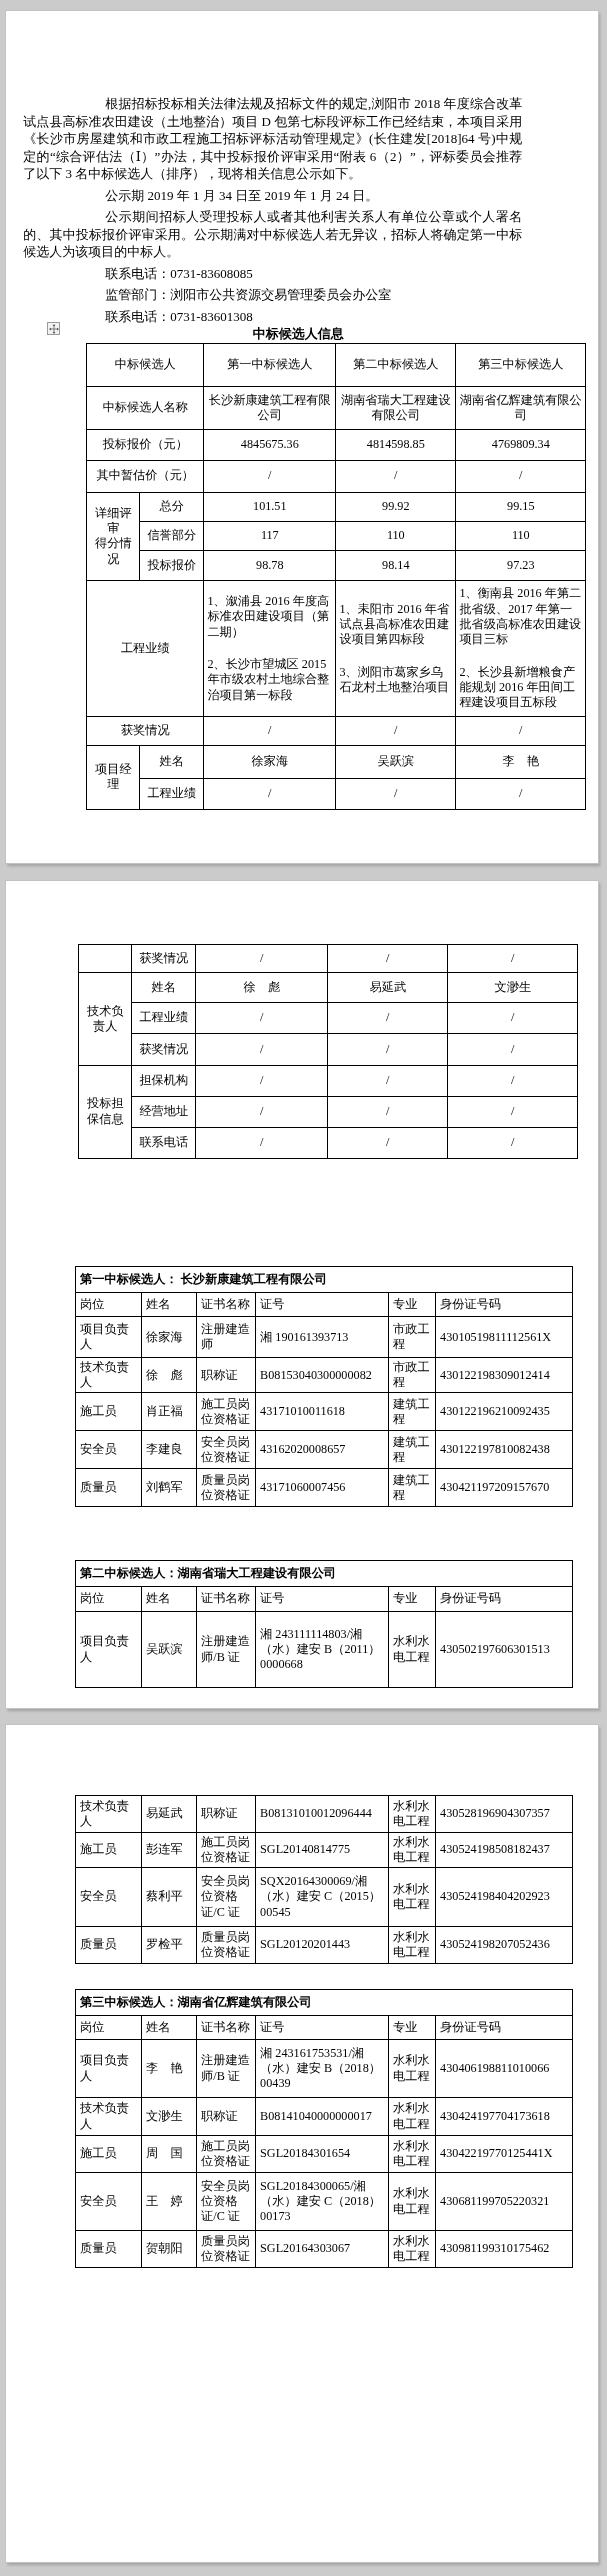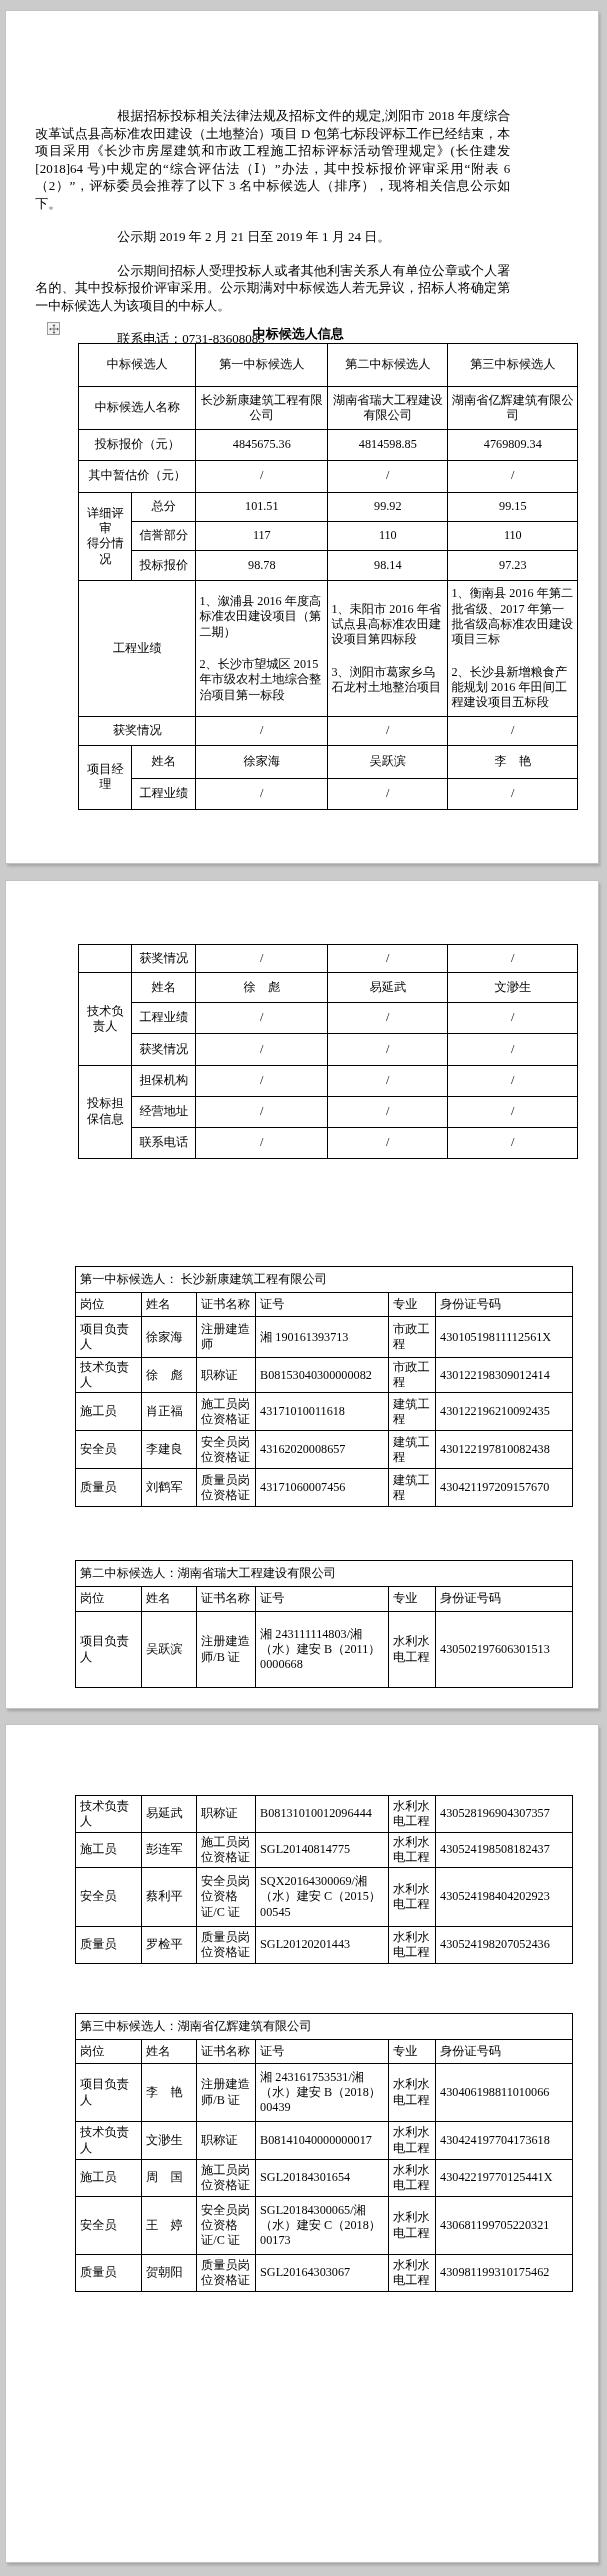--- a/index.html
+++ b/index.html
@@ -13,70 +13,70 @@
     position:absolute;left:5.3px;width:594px;background:#ffffff;
     border:0.8px solid #c2c2c2;
     box-shadow:2.3px 3.1px 2.3px #a9a9a9;
     box-sizing:border-box;
   }
   #page1{top:10px;height:854px;}
   #page2{top:880px;height:829px;}
   #page3{top:1724px;height:839px;}
 
   .bodytext{position:absolute;left:13px;top:80px;width:507px;font-size:13px;line-height:17.5px;text-align:justify;}
-  .bodytext p{margin:16px;text-indent:82px;}
+  .bodytext p{margin:4px;text-indent:82px;}
 
   .center-title{position:absolute;left:13px;width:558px;text-align:center;font-weight:bold;font-size:13px;}
 
   table.doc-table{
     position:absolute;border-collapse:collapse;table-layout:fixed;
     border:1.5px solid #000;font-size:12.2px;line-height:15.3px;background:#fff;
   }
   table.doc-table td{
     border:0.8px solid #000;padding:1.5px 3.1px;vertical-align:middle;
     word-break:break-all;overflow:hidden;
   }
   table.main-tbl td{text-align:center;}
   table.main-tbl td.perf{text-align:left;}
   .prewrap{white-space:pre-line;}
   .perf .item1{margin-bottom:17px;}
   table.pers-tbl td{text-align:left;padding:1.5px 3.8px;}
-  td.band{text-align:left;padding:3.1px 4.6px;}
+  td.band{text-align:left;padding:3.1px 4.6px;font-weight:bold;}
   tr.cont td{border-top:0.8px dashed #b0b0b0;}
 
   .handle{
     position:absolute;left:41px;top:311px;width:13px;height:13px;
     border:0.8px solid #9a9a9a;background:#f2f2f2;box-sizing:border-box;
     display:flex;align-items:center;justify-content:center;
   }
   .handle svg{display:block;}
 </style>
 </head>
 <body>
 
 <div class="page" id="page1">
   <div class="bodytext">
     <p>根据招标投标相关法律法规及招标文件的规定,浏阳市 2018 年度综合改革试点县高标准农田建设（土地整治）项目 D 包第七标段评标工作已经结束，本项目采用《长沙市房屋建筑和市政工程施工招标评标活动管理规定》(长住建发[2018]64 号)中规定的“综合评估法（Ⅰ）”办法，其中投标报价评审采用“附表 6（2）”，评标委员会推荐了以下 3 名中标候选人（排序），现将相关信息公示如下。</p>
-    <p>公示期 2019 年 2 月 21 日至 2019 年 1 月 24 日。</p>
+    <p>公示期 2019 年 1 月 34 日至 2019 年 1 月 24 日。</p>
     <p>公示期间招标人受理投标人或者其他利害关系人有单位公章或个人署名的、其中投标报价评审采用。公示期满对中标候选人若无异议，招标人将确定第一中标候选人为该项目的中标人。</p>
     <p>联系电话：0731-83608085</p>
     <p>监管部门：浏阳市公共资源交易管理委员会办公室</p>
     <p>联系电话：0731-83601308</p>
   </div>
 
   <div class="handle">
     <svg width="10" height="10" viewBox="0 0 16 16">
       <path d="M8 2 L8 14 M2 8 L14 8" stroke="#555" stroke-width="1.2" fill="none"></path>
       <path d="M8 0 L5.8 3.2 L10.2 3.2 Z M8 16 L5.8 12.8 L10.2 12.8 Z M0 8 L3.2 5.8 L3.2 10.2 Z M16 8 L12.8 5.8 L12.8 10.2 Z" fill="#555"></path>
     </svg>
   </div>
 
   <div class="center-title" style="top:314px;">中标候选人信息</div>
 
-  <table class="doc-table main-tbl" style="left:72px;top:332px;width:499px;">
+  <table class="doc-table main-tbl" style="left:80px;top:332px;width:499px;">
     <colgroup>
         <col style="width:53px">
         <col style="width:64px">
         <col style="width:132px">
         <col style="width:120px">
         <col style="width:130px">
       </colgroup>
     <tbody>
         <tr style="height:43px">
       <td colspan="2">中标候选人</td>
@@ -359,21 +359,21 @@
       <td>质量员</td>
       <td>罗检平</td>
       <td>质量员岗位资格证</td>
       <td>SGL20120201443</td>
       <td>水利水电工程</td>
       <td>430524198207052436</td>
     </tr>
   </tbody>
     </table>
 
-  <table class="doc-table pers-tbl" style="left:69px;top:264px;width:497px;margin-top:24px;">
+  <table class="doc-table pers-tbl" style="left:69px;top:264px;width:497px;">
     <colgroup>
         <col style="width:66px">
         <col style="width:55px">
         <col style="width:59px">
         <col style="width:133px">
         <col style="width:47px">
         <col style="width:137px">
       </colgroup>
     <tbody>
         <tr style="height:26px">

